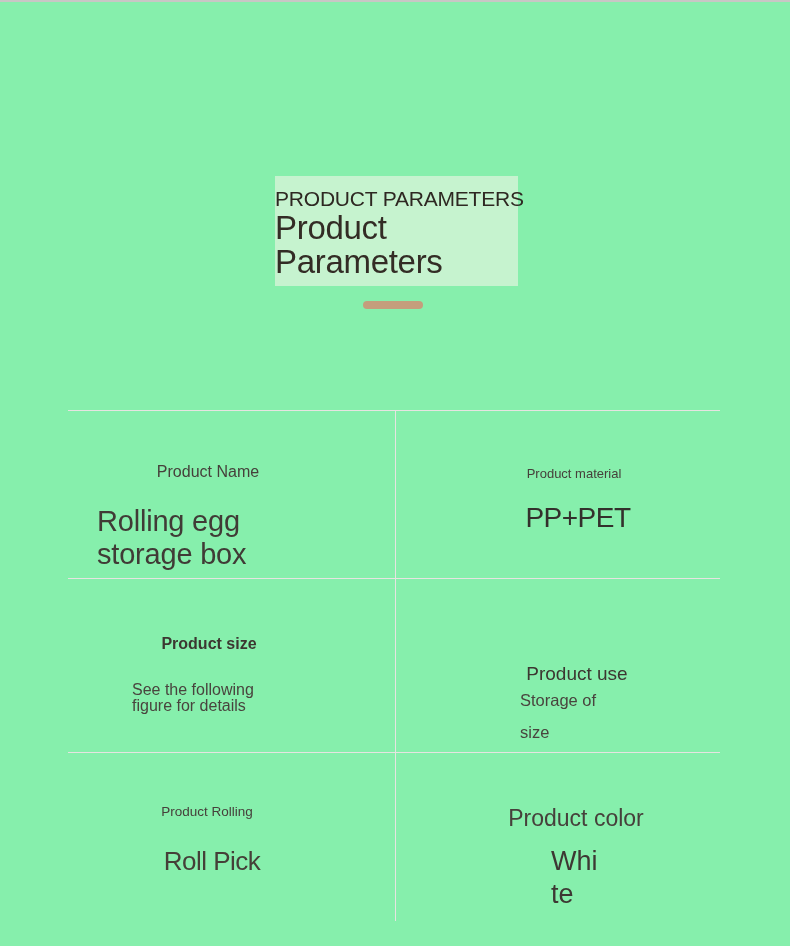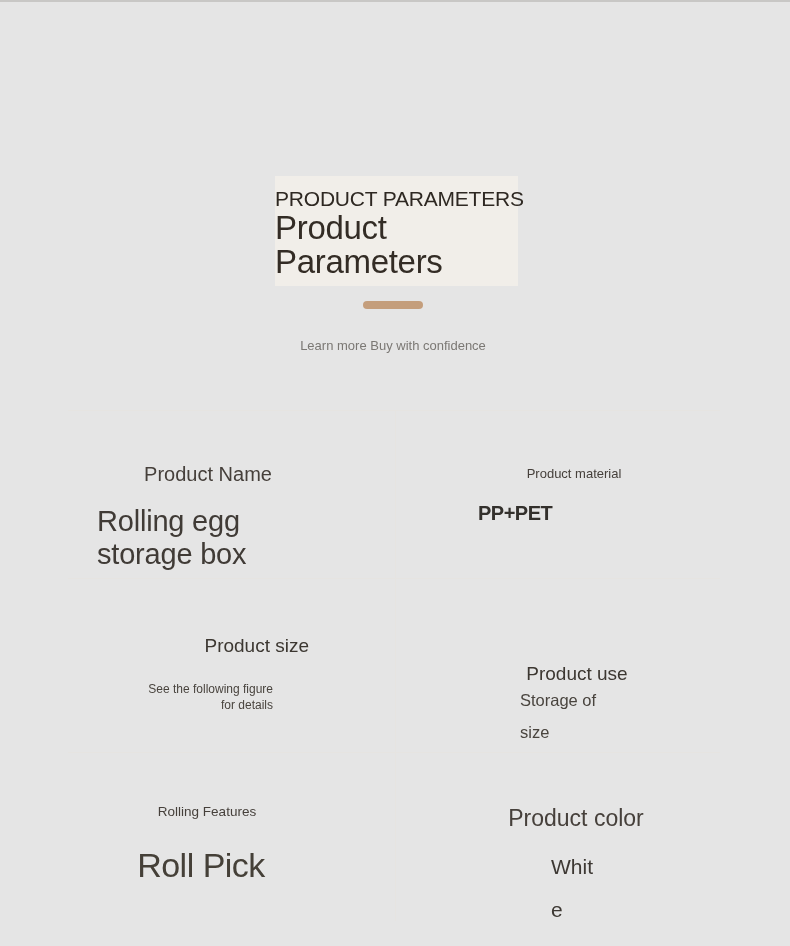--- a/index.html
+++ b/index.html
@@ -1,19 +1,19 @@
 <!DOCTYPE html>
 <html><head>
 <meta charset="utf-8">
 <style>
   * { margin:0; padding:0; box-sizing:border-box; }
   html,body { background:#ffffff; }
   #canvas {
     position:relative; width:790px; height:946px;
-    background:#e5e5e5; overflow:hidden;
+    background:#86efac; overflow:hidden;
     font-family:"Liberation Sans", sans-serif;
     color:#3d3833;
   }
 
   
   .top-line { position:absolute; left:0; top:0; width:790px; height:2px; background:#c8c7c5; }
 
   
   .title-tint { position:absolute; left:275px; top:176px; width:243px; height:110px; background:#fbf6ec; opacity:.55; }
   .eyebrow {
@@ -31,70 +31,69 @@
   }
 
   
   .hline { position:absolute; left:68px; width:652px; height:1px; background:#e6e4e1; }
   .hl1 { top:410px; } .hl2 { top:578px; } .hl3 { top:752px; }
   .vline { position:absolute; left:395px; top:410px; width:1px; height:511px; background:#e6e4e1; }
 
   
   .cell-label, .cell-value { position:absolute; }
 
-  .r1l-label { left:68px;  top:463px; width:280px; text-align:center; font-size:20px;   color:#46403b; }
+  .r1l-label { left:68px;  top:463px; width:280px; text-align:center; font-size:16px;   color:#46403b; }
   .r1l-value { left:97px;  top:505px; width:220px; text-align:left;   font-size:29px;   line-height:33px; letter-spacing:-0.2px; color:#403b36; }
   .r1r-label { left:474px; top:466px; width:200px; text-align:center; font-size:13px;   color:#46403b; }
-  .r1r-value { left:478px; top:502px; width:200px; text-align:left; font-size:20px;   letter-spacing:-0.5px; color:#33302c;font-weight:bold; }
+  .r1r-value { left:478px; top:502px; width:200px; text-align:center; font-size:28px;   letter-spacing:-0.5px; color:#33302c; }
 
-  .r2l-label { left:109px; top:635px; width:200px; text-align:right; font-size:19px;   color:#3c3731; }
-  .r2l-value { left:143px; top:682px; width:130px; text-align:right; font-size:12px; line-height:15.5px; color:#49443e; }
+  .r2l-label { left:109px; top:635px; width:200px; text-align:center; font-size:16px;   color:#3c3731;font-weight:bold; }
+  .r2l-value { left:132px; top:682px; width:130px; text-align:left; font-size:16px; line-height:15.5px; color:#49443e; }
   .r2r-label { left:477px; top:663px; width:200px; text-align:center; font-size:19px;   color:#3c3731; }
   .r2r-value { left:520px; top:684px; width:96px;  text-align:left;   font-size:16.5px; line-height:32px; color:#49443e; }
 
   .r3l-label { left:107px; top:804px; width:200px; text-align:center; font-size:13.5px; color:#46403b; }
-  .r3l-value { left:101px; top:846px; width:200px; text-align:center; font-size:34px;   letter-spacing:-0.5px; color:#454038; }
+  .r3l-value { left:112px; top:846px; width:200px; text-align:center; font-size:26px;   letter-spacing:-0.5px; color:#454038; }
   .r3r-label { left:476px; top:805px; width:200px; text-align:center; font-size:23px;   color:#46403b; }
-  .r3r-value { left:551px; top:845px; width:50px;  text-align:left;   font-size:21px;   line-height:43px; word-break:break-all; color:#3d3833; }
+  .r3r-value { left:551px; top:845px; width:50px;  text-align:left;   font-size:27px;   line-height:33px; word-break:break-all; color:#3d3833; }
 </style>
 </head>
 <body>
 
 <div id="canvas">
 
   <div class="top-line"></div>
 
   <div class="title-tint"></div>
 
   <div class="eyebrow">PRODUCT PARAMETERS</div>
 
   <div class="big-title">Product Parameters</div>
 
   <div class="pill"></div>
 
-  <div class="subtitle">Learn more Buy with confidence</div>
 
   <div>
     <div class="hline hl1"></div>
     <div class="hline hl2"></div>
     <div class="hline hl3"></div>
     <div class="vline"></div>
 
     <div class="cell-label r1l-label">Product Name</div>
     <div class="cell-value r1l-value">Rolling egg storage box</div>
 
     <div class="cell-label r1r-label">Product material</div>
     <div class="cell-value r1r-value">PP+PET</div>
 
     <div class="cell-label r2l-label">Product size</div>
     <div class="cell-value r2l-value">See the following figure for details</div>
 
     <div class="cell-label r2r-label">Product use</div>
     <div class="cell-value r2r-value">Storage of size</div>
 
-    <div class="cell-label r3l-label">Rolling Features</div>
+    <div class="cell-label r3l-label">Product Rolling</div>
     <div class="cell-value r3l-value">Roll Pick</div>
 
     <div class="cell-label r3r-label">Product color</div>
     <div class="cell-value r3r-value">White</div>
   </div>
 
 </div>
 
 </body></html>

